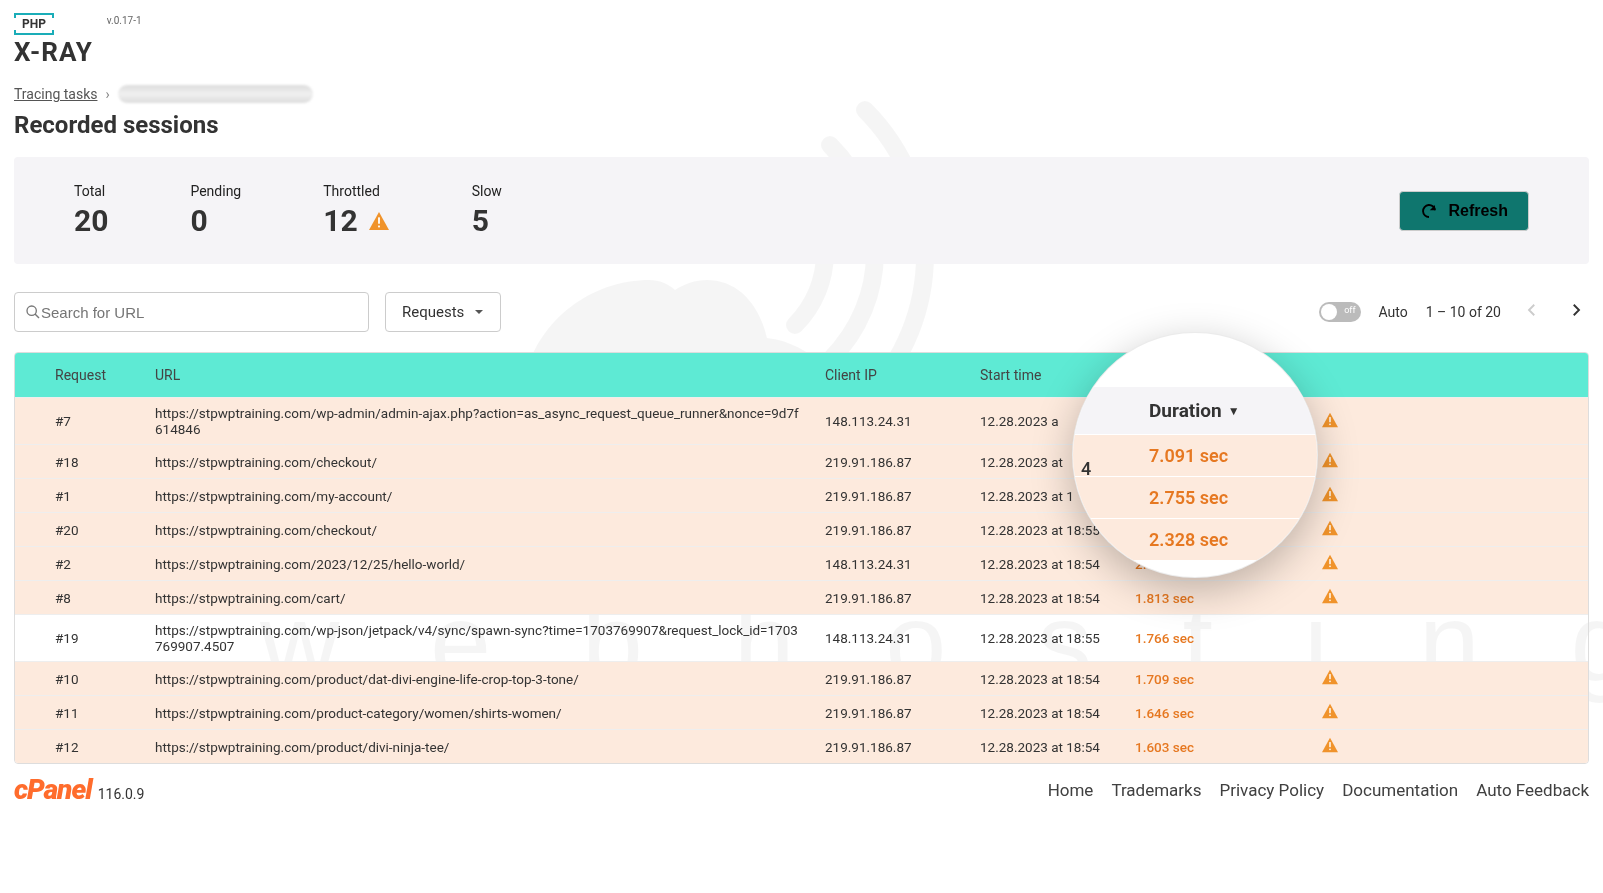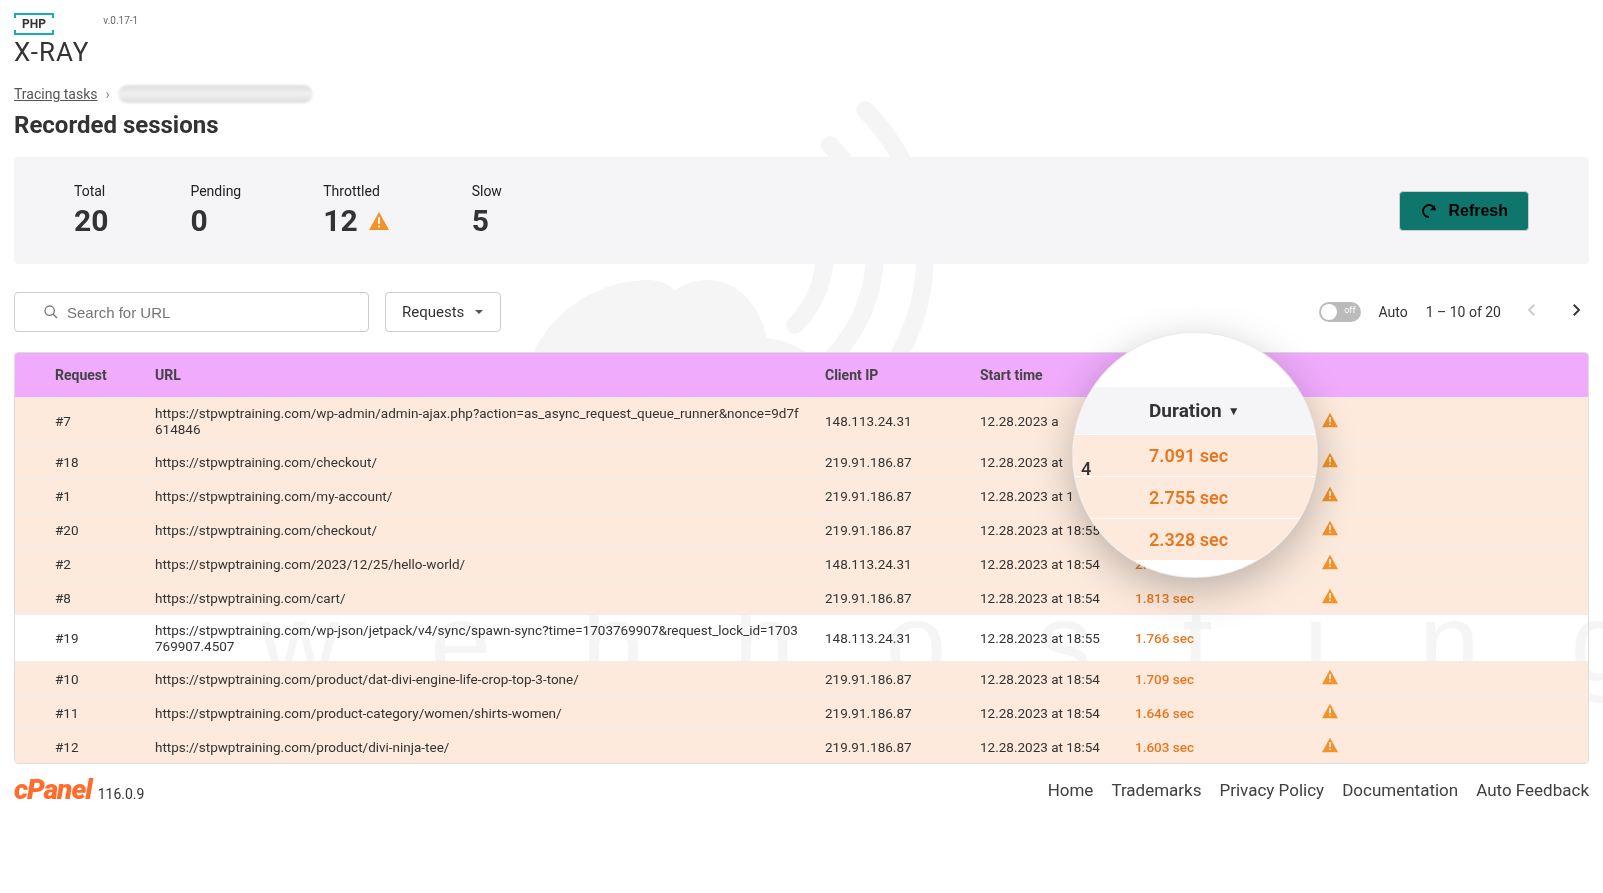--- a/index.html
+++ b/index.html
@@ -3,53 +3,53 @@
 <meta charset="utf-8">
 <style>
 *{margin:0;padding:0;box-sizing:border-box}
 body{font-family:-apple-system,BlinkMacSystemFont,"Segoe UI",Roboto,Helvetica,Arial,sans-serif;background:#fff;color:#333;width:1603px;height:893px;position:relative;overflow:hidden}
 .page{padding:13px 14px 0}
 .logo-area{display:flex;align-items:flex-start;gap:8px;margin-bottom:18px}
 .php-bracket{display:inline-block;border:2px solid #1aadb8;padding:2px 6px;font-weight:700;font-size:12px;color:#333;position:relative}
 .php-bracket::before,.php-bracket::after{content:'';position:absolute;background:#fff}
 .php-bracket::before{top:3px;bottom:3px;left:-2px;width:2px}
 .php-bracket::after{top:3px;bottom:3px;right:-2px;width:2px}
-.xray{font-weight:400;font-size:26px;letter-spacing:1px;margin-top:2px}
+.xray{font-weight:700;font-size:26px;letter-spacing:1px;margin-top:2px}
 .version{font-size:10px;color:#666;margin-left:6px;margin-top:2px}
 .breadcrumb{display:flex;align-items:center;gap:8px;margin-bottom:8px;font-size:14px}
 .breadcrumb a{color:#555;text-decoration:underline}
 .chev{color:#888}
 .blur-item{width:195px;height:18px;background:linear-gradient(#ddd,#f0f0f0,#ddd);border-radius:9px;filter:blur(1px)}
 h1{font-size:24px;font-weight:700;margin-bottom:18px}
 .stats-bar{background:#f5f4f7;border-radius:4px;padding:26px 60px;display:flex;align-items:center;justify-content:space-between;margin-bottom:28px}
 .stats-group{display:flex;gap:82px}
 .stat .label{font-size:14px;color:#222;margin-bottom:4px}
 .stat .value{font-size:30px;font-weight:700;display:flex;align-items:center;gap:10px}
 .warn-tri{display:inline-flex;width:22px;height:20px}
 .warn-tri svg{width:100%;height:100%}
 .refresh-btn{background:#0f766e;border:1px solid #ccc;border-radius:4px;padding:10px 20px;font-size:16px;font-weight:600;display:flex;align-items:center;gap:10px;cursor:pointer}
 .refresh-btn svg{width:18px;height:18px}
 .controls{display:flex;align-items:center;justify-content:space-between;margin-bottom:20px}
 .left-controls{display:flex;gap:16px}
-.search-box{border:1px solid #ccc;border-radius:4px;padding:10px 28px;display:flex;align-items:center;gap:8px;width:355px;font-size:15px;color:#777}
+.search-box{border:1px solid #ccc;border-radius:4px;padding:10px 10px;display:flex;align-items:center;width:355px;font-size:15px;color:#777}
 .search-box svg{width:16px;height:16px;stroke:#777;fill:none}
 .search-box input{border:none;outline:none;font-size:15px;flex:1;color:#333}
 .dropdown{border:1px solid #ccc;border-radius:4px;padding:10px 16px;display:flex;align-items:center;gap:10px;font-size:15px;cursor:pointer}
 .dropdown svg{width:10px;height:10px}
 .right-controls{display:flex;align-items:center;gap:18px}
 .toggle{width:42px;height:20px;background:#bbb;border-radius:10px;position:relative;cursor:pointer}
 .toggle .knob{width:16px;height:16px;background:#fff;border-radius:50%;position:absolute;top:2px;left:2px}
 .toggle .off-label{position:absolute;right:5px;top:3px;font-size:9px;color:#fff}
 .auto-label{font-size:14px;color:#333}
 .pagination{font-size:14px;color:#333}
 .pg-btn{cursor:pointer;padding:4px}
 .pg-btn.disabled{color:#ccc;cursor:default}
 .pg-btn svg{width:18px;height:18px}
 .table{border:1px solid #ddd;border-radius:4px;overflow:hidden}
-.thead{display:flex;background:#f0abfc;padding:14px 0;font-size:14px;font-weight:700;color:#444}
+.thead{display:flex;background:#5eead4;padding:14px 0;font-size:14px;font-weight:400;color:#444}
 .col-req{width:140px;padding-left:40px}
 .col-url{width:670px}
 .col-ip{width:155px}
 .col-time{width:155px}
 .col-dur{width:155px;display:flex;align-items:center;gap:4px;white-space:nowrap}
 .col-warn{width:80px;text-align:center}
 .sort-ind{font-size:10px}
 .row{display:flex;align-items:center;padding:7px 0;font-size:13.5px;border-top:1px solid #eee}
 .row.warn{background:#fdeadd}
 .row .url{word-break:break-all;padding-right:20px}

